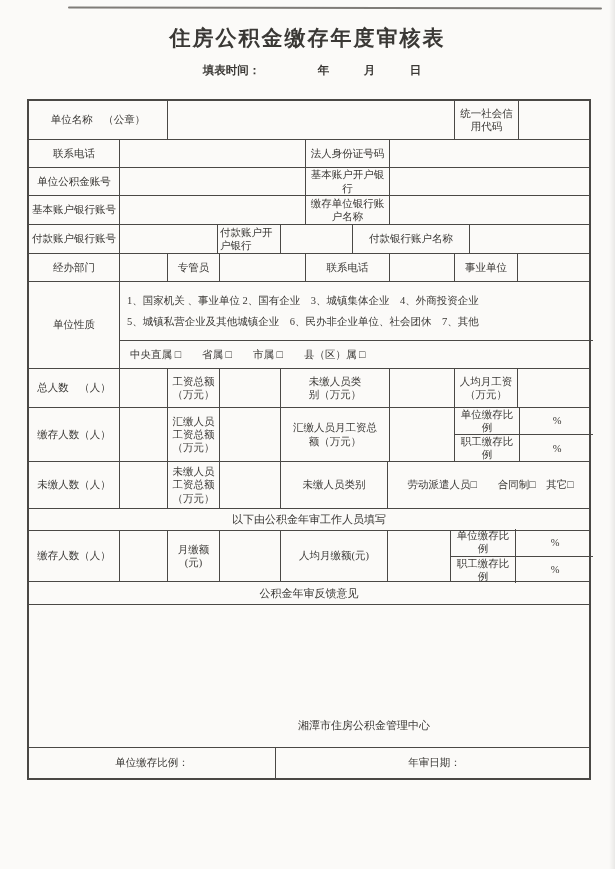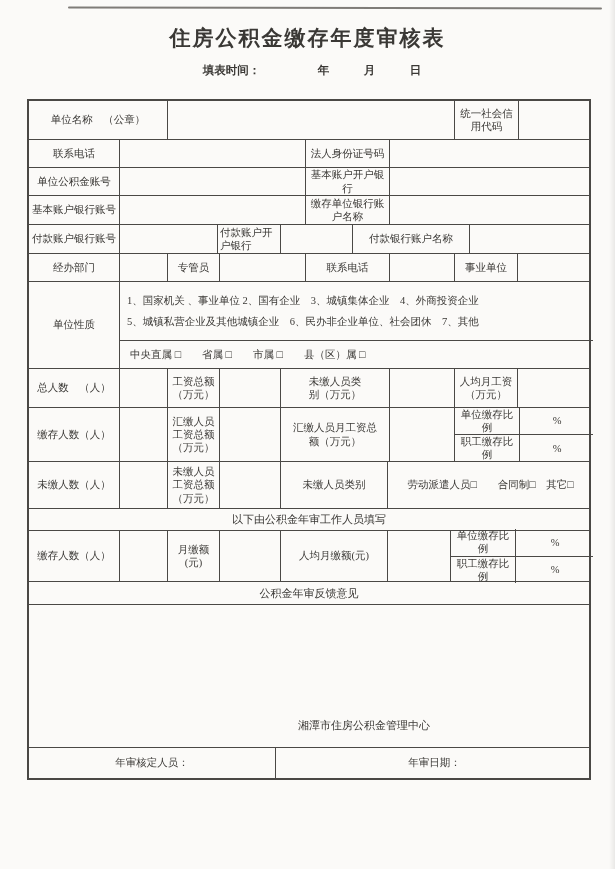--- a/index.html
+++ b/index.html
@@ -192,19 +192,19 @@
       </div>
     </div>
 
     <div class="r section-head" style="height:22px">公积金年审反馈意见</div>
 
     <div class="r feedback-area">
       <span class="center-name">湘潭市住房公积金管理中心</span>
     </div>
 
     <div class="r" style="height:30px">
-      <div class="c" style="width:246px">年审核定人员：</div>
+      <div class="c" style="width:246px">单位缴存比例：</div>
       <div class="c" style="width:318px">年审日期：</div>
     </div>
 
   </div>
 
 </div>
 
 </body></html>

